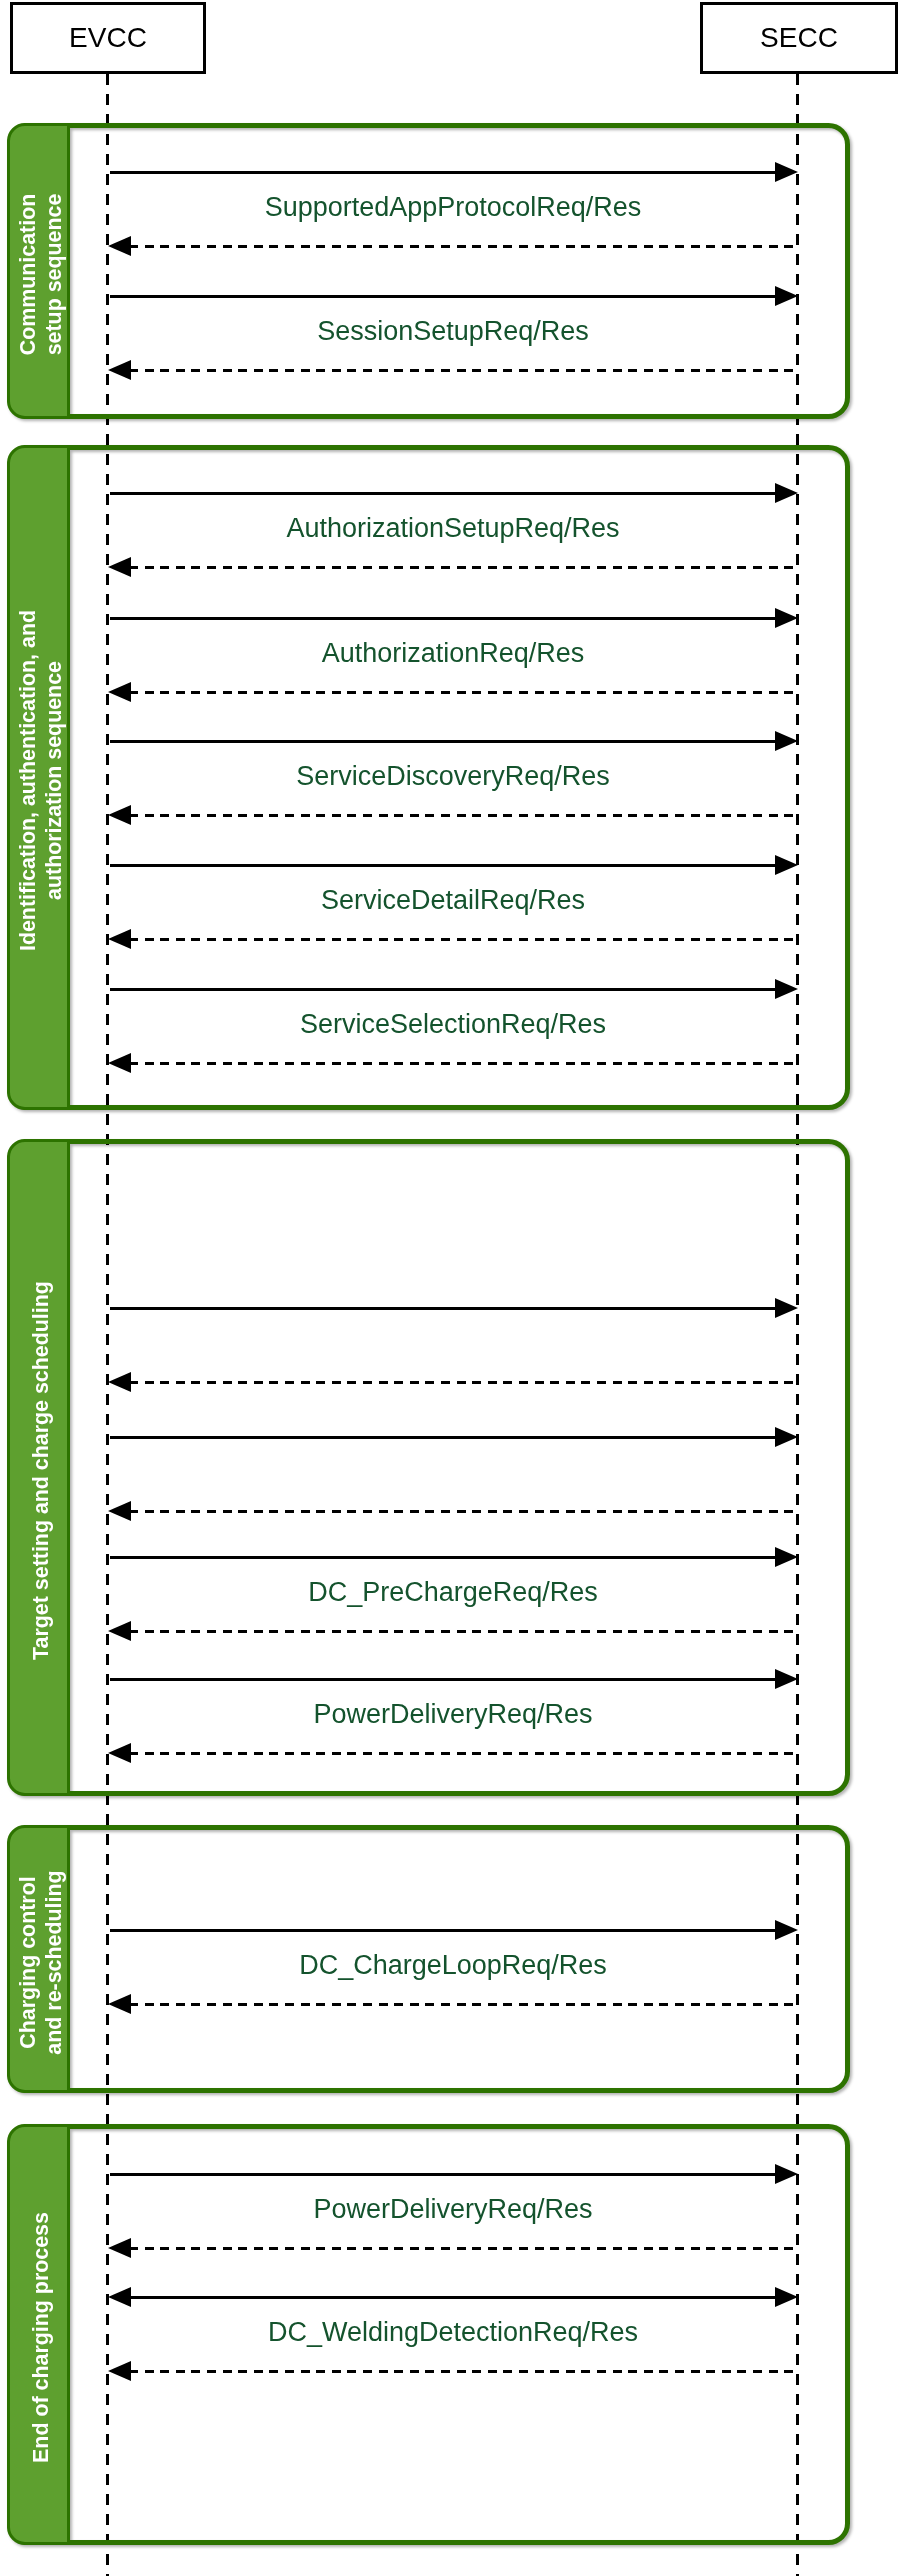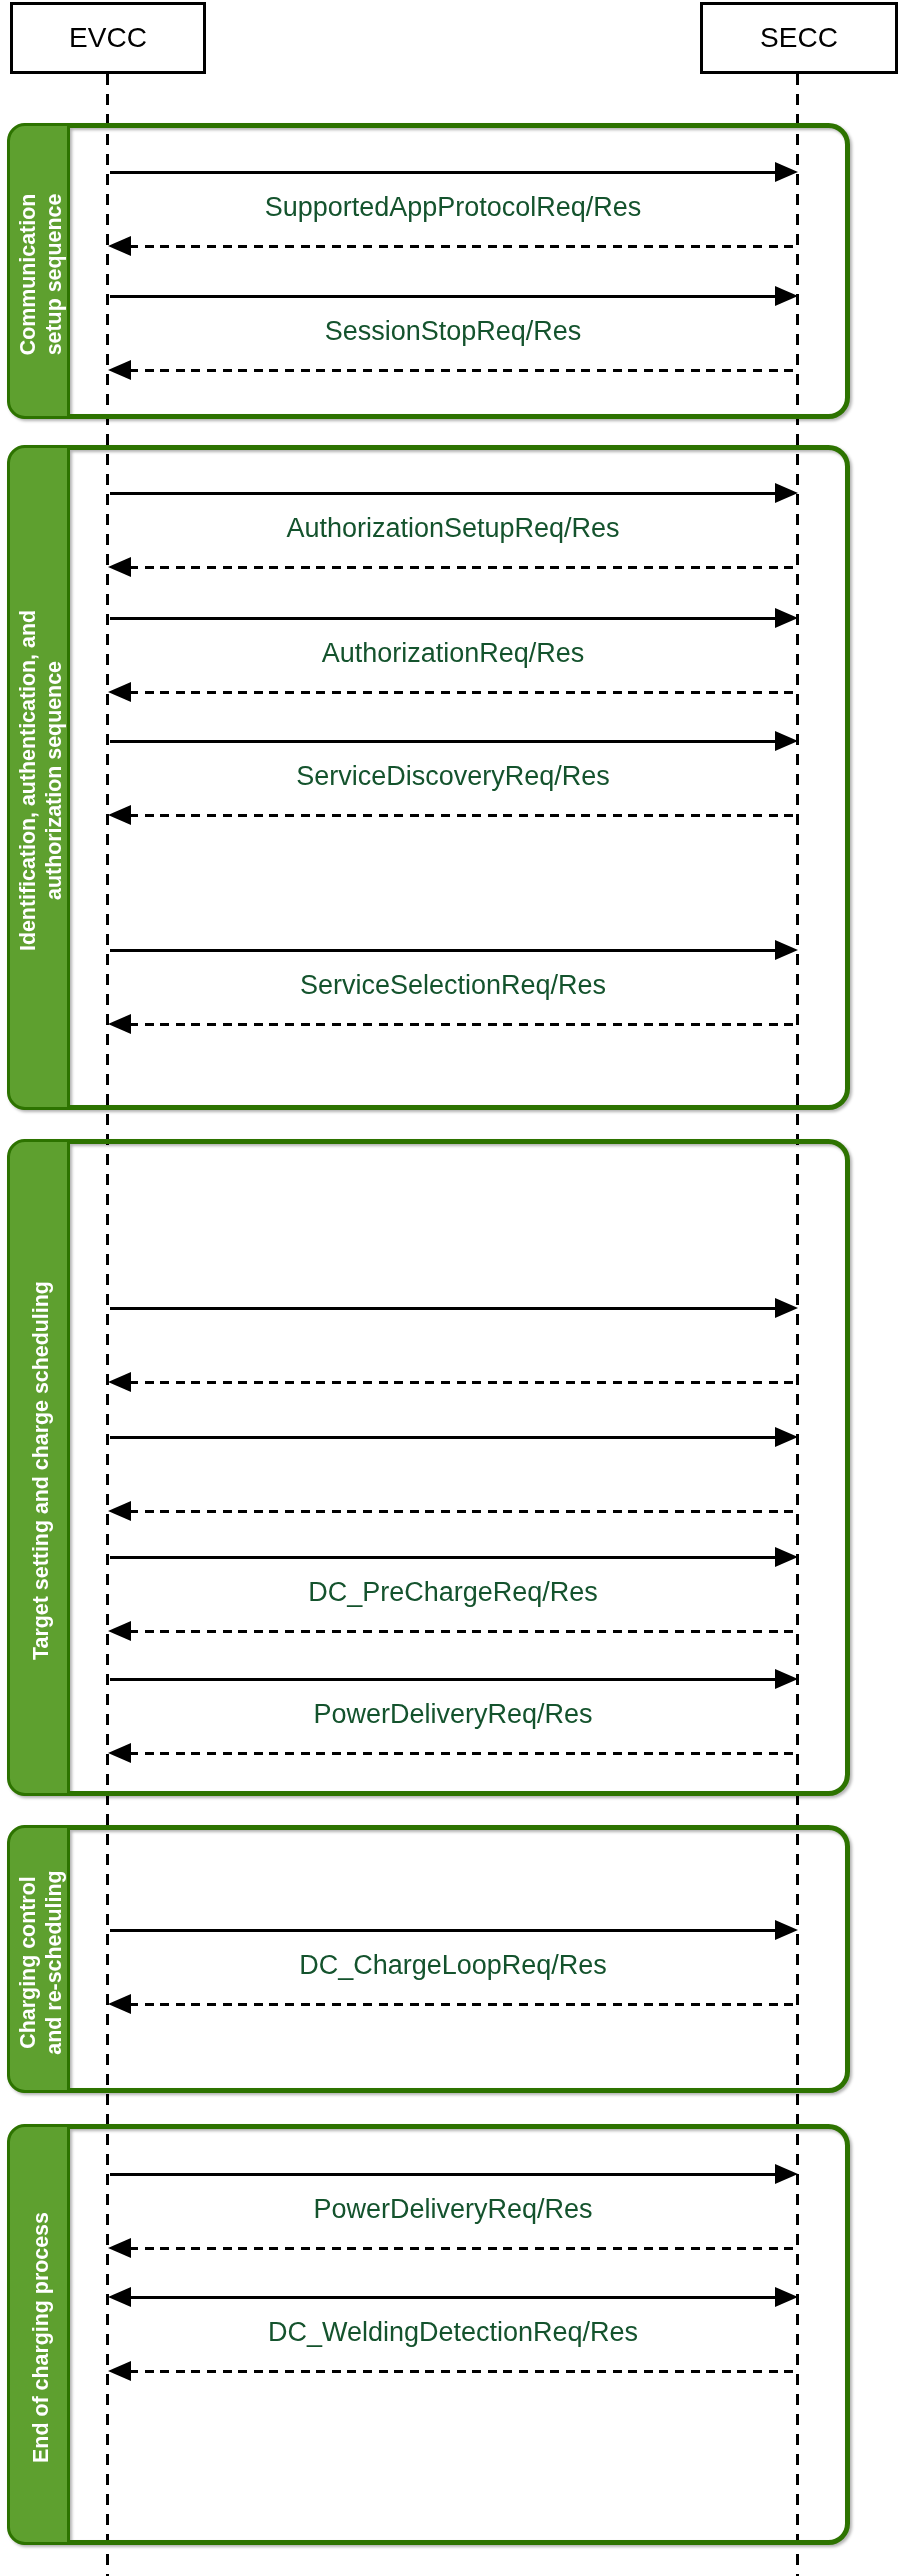--- a/index.html
+++ b/index.html
@@ -134,21 +134,21 @@
   <div class="msg" style="top:162px;">
     <div class="req-line"></div>
     <div class="head-r"></div>
     <div class="msg-label">SupportedAppProtocolReq/Res</div>
     <div class="res-line"></div>
     <div class="head-l on-res"></div>
   </div>
   <div class="msg" style="top:286px;">
     <div class="req-line"></div>
     <div class="head-r"></div>
-    <div class="msg-label">SessionStopReq/Res</div>
+    <div class="msg-label">SessionSetupReq/Res</div>
     <div class="res-line"></div>
     <div class="head-l on-res"></div>
   </div>
 
   <div class="msg" style="top:483px;">
     <div class="req-line"></div>
     <div class="head-r"></div>
     <div class="msg-label">AuthorizationSetupReq/Res</div>
     <div class="res-line"></div>
     <div class="head-l on-res"></div>
@@ -160,21 +160,28 @@
     <div class="res-line"></div>
     <div class="head-l on-res"></div>
   </div>
   <div class="msg" style="top:731px;">
     <div class="req-line"></div>
     <div class="head-r"></div>
     <div class="msg-label">ServiceDiscoveryReq/Res</div>
     <div class="res-line"></div>
     <div class="head-l on-res"></div>
   </div>
-  <div class="msg" style="top:940px;">
+  <div class="msg" style="top:855px;">
+    <div class="req-line"></div>
+    <div class="head-r"></div>
+    <div class="msg-label">ServiceDetailReq/Res</div>
+    <div class="res-line"></div>
+    <div class="head-l on-res"></div>
+  </div>
+  <div class="msg" style="top:979px;">
     <div class="req-line"></div>
     <div class="head-r"></div>
     <div class="msg-label">ServiceSelectionReq/Res</div>
     <div class="res-line"></div>
     <div class="head-l on-res"></div>
   </div>
 
   <div class="msg" style="top:1298px;">
     <div class="req-line"></div>
     <div class="head-r"></div>

